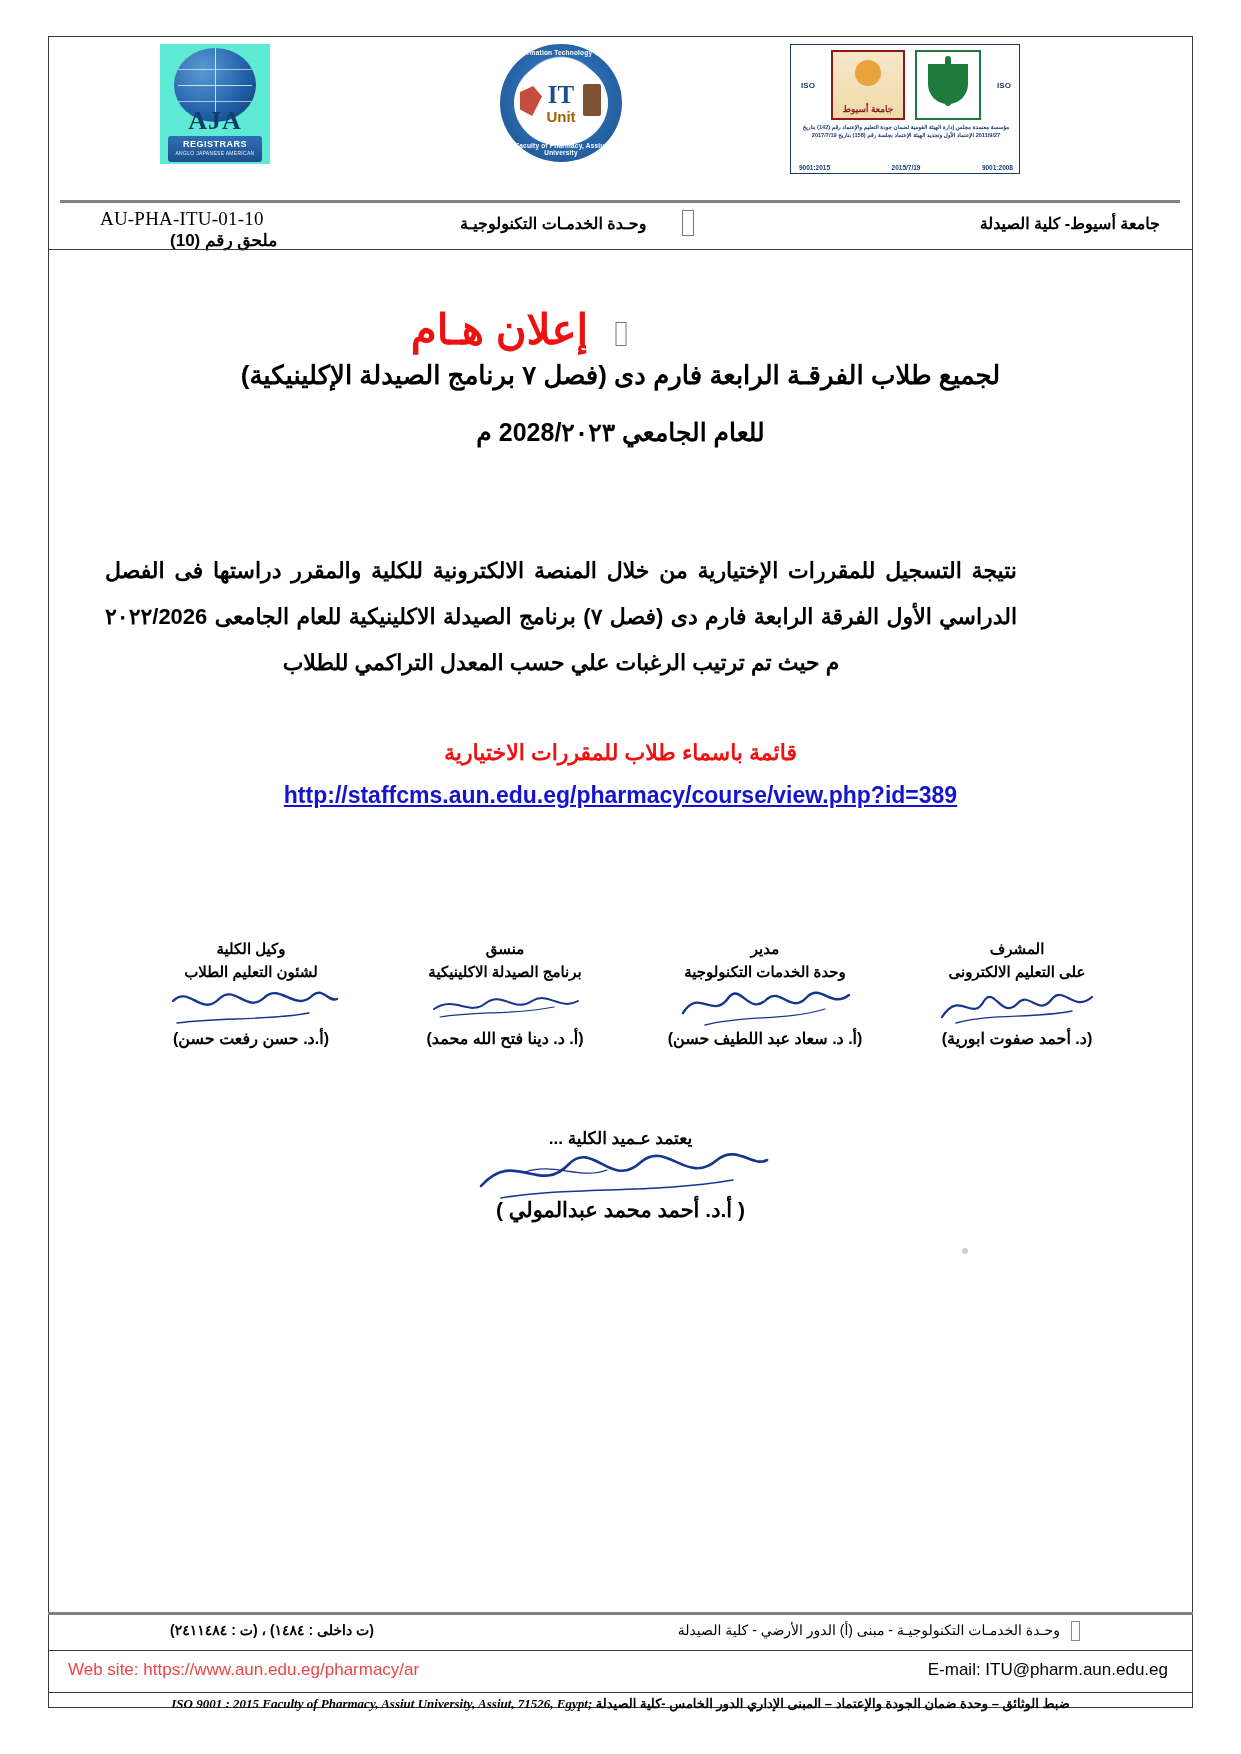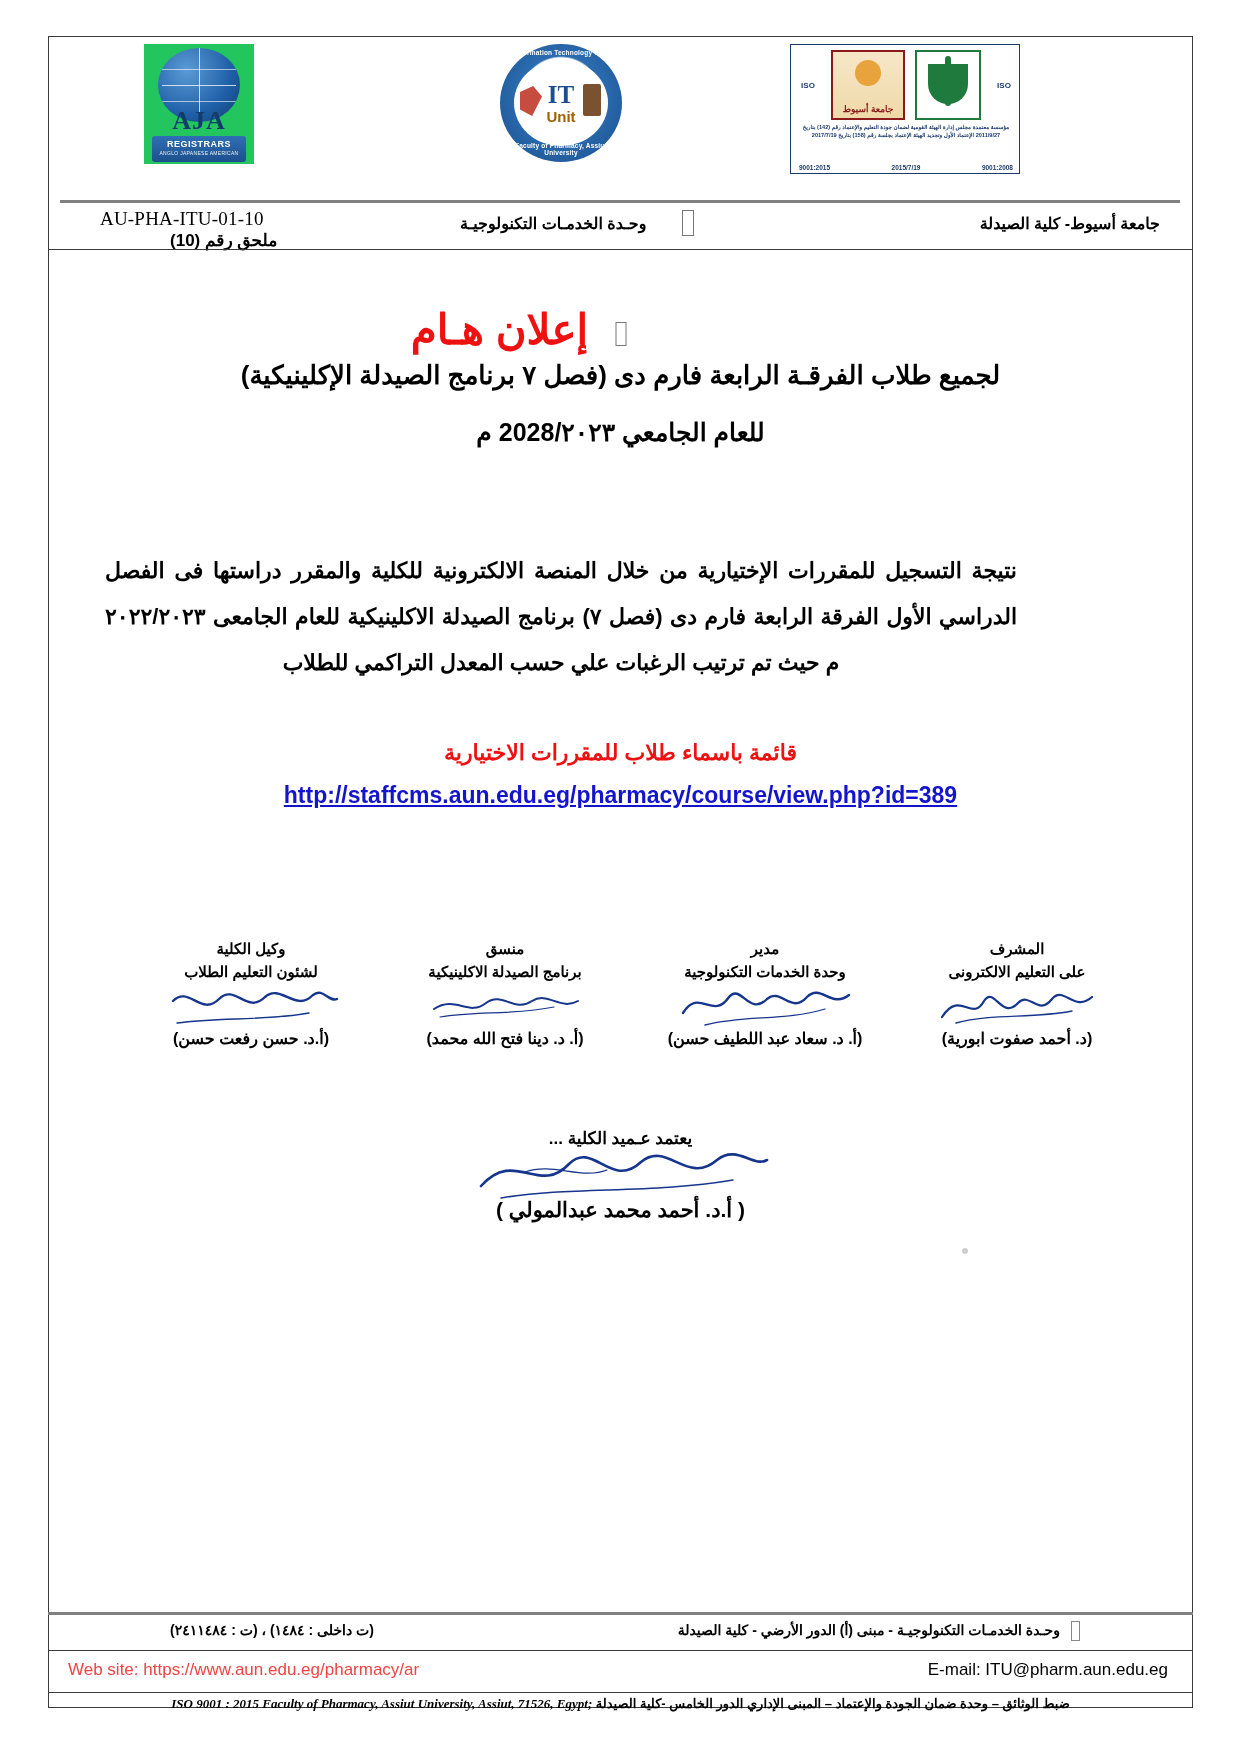--- a/index.html
+++ b/index.html
@@ -36,24 +36,24 @@
     top: 44px;
     width: 1120px;
     height: 140px;
   }
   .logo {
     position: absolute;
     top: 0;
   }
   
   .logo-aja {
-    left: 84px;
+    left: 100px;
     width: 110px;
     height: 120px;
-    background: #22c55e;
+    background: #5eead4;
   }
   .aja-box {
     width: 110px;
     height: 120px;
     position: relative;
   }
   .aja-globe {
     position: absolute;
     left: 14px;
     top: 4px;
@@ -553,21 +553,21 @@
     top: 1620px;
     width: 1120px;
     height: 30px;
     direction: rtl;
   }
   .fl1-right {
     position: absolute;
     right: 120px;
     top: 2px;
     font-size: 14px;
-    font-weight: bold;
+    font-weight: normal;
     direction: rtl;
     white-space: nowrap;
   }
   .fl1-tofu {
     position: absolute;
     right: 100px;
     top: 1px;
     width: 9px;
     height: 20px;
     border: 1px solid #888;
@@ -718,21 +718,21 @@
     <div class="hdr-tofu"></div>
     <div class="hdr-fac">جامعة أسيوط- كلية الصيدلة</div>
   </div>
   <div class="header-rule2"></div>
 
   <div class="title-main">إعلان هـام</div>
   <div class="title-tofu"></div>
   <div class="subtitle1">لجميع طلاب الفرقـة الرابعة فارم دى (فصل ٧ برنامج الصيدلة الإكلينيكية)</div>
   <div class="subtitle2">للعام الجامعي 2028/٢٠٢٣ م</div>
 
-  <div class="body-para">نتيجة التسجيل للمقررات الإختيارية من خلال المنصة الالكترونية للكلية والمقرر دراستها فى الفصل الدراسي الأول الفرقة الرابعة فارم دى (فصل ٧) برنامج الصيدلة الاكلينيكية للعام الجامعى ٢٠٢٢/٢٠٢٣ م حيث تم ترتيب الرغبات علي حسب المعدل التراكمي للطلاب</div>
+  <div class="body-para">نتيجة التسجيل للمقررات الإختيارية من خلال المنصة الالكترونية للكلية والمقرر دراستها فى الفصل الدراسي الأول الفرقة الرابعة فارم دى (فصل ٧) برنامج الصيدلة الاكلينيكية للعام الجامعى ٢٠٢٢/2026 م حيث تم ترتيب الرغبات علي حسب المعدل التراكمي للطلاب</div>
 
   <div class="link-caption">قائمة باسماء طلاب للمقررات الاختيارية</div>
   <div class="link-url">http://staffcms.aun.edu.eg/pharmacy/course/view.php?id=389</div>
 
   <div class="sig-row">
 
     <div class="sig-col c1">
       <div class="sig-role">المشرف</div>
       <div class="sig-role">على التعليم الالكترونى</div>
       <div class="sig-ink">

